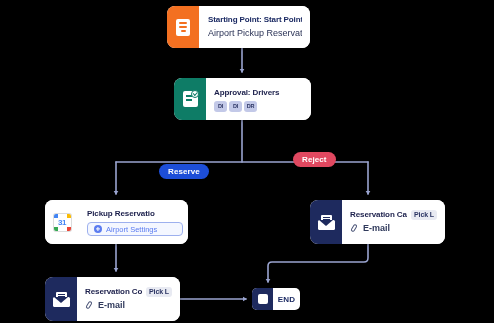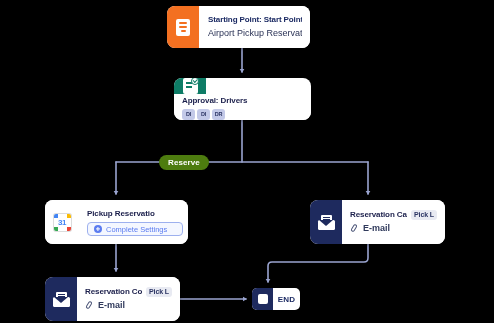--- a/index.html
+++ b/index.html
@@ -89,21 +89,21 @@
   }
   .ico-book i {
     display: block;
     width: 8px; height: 2px;
     background: #f37021;
     border-radius: 1px;
   }
   .ico-book i.short { width: 5px; }
 
   
-  #node-approval { left: 174px; top: 78px; width: 137px; height: 42px; flex-direction: column; }
+  #node-approval { left: 174px; top: 78px; width: 137px; height: 42px; }
   #node-approval .node-icon { width: 32px; background: #0e7c66; }
   #node-approval .node-title { margin-bottom: 3px; }
 
   .ico-approval {
     width: 15px; height: 16px;
     position: relative;
   }
   .ico-approval .sheet {
     position: absolute; left: 0; top: 0;
     width: 15px; height: 16px;
@@ -156,21 +156,21 @@
     border-radius: 9px;
     color: #ffffff;
     font-size: 8px;
     font-weight: bold;
     display: flex;
     align-items: center;
     justify-content: center;
     z-index: 4;
     letter-spacing: 0.1px;
   }
-  #pill-reserve { left: 159px; top: 155px; background: #4d7c0f; }
+  #pill-reserve { left: 159px; top: 164px; background: #1d4ed8; }
   #pill-reject  { left: 293px; top: 152px; background: #e04860; }
 
   
   #node-pickup { left: 45px; top: 200px; width: 143px; height: 44px; }
   #node-pickup .node-icon { width: 34px; background: #ffffff; }
   #node-pickup .node-title { margin-bottom: 3px; }
 
   .ico-cal {
     width: 17px; height: 17px;
     border-radius: 2px;
@@ -407,36 +407,37 @@
       <div class="node-title">Approval: Drivers</div>
       <div class="avatars">
         <span class="avatar">DI</span>
         <span class="avatar">DI</span>
         <span class="avatar">DR</span>
       </div>
     </div>
   </div>
 
   <div class="pill" id="pill-reserve">Reserve</div>
+  <div class="pill" id="pill-reject">Reject</div>
 
   <div class="node" id="node-pickup">
     <div class="node-icon">
       <span class="ico-cal">
         <span class="tl"></span>
           <span class="tr"></span>
         <span class="bl"></span>
           <span class="br"></span>
         <span class="num">31</span>
       </span>
     </div>
     <div class="node-body">
       <div class="node-title">Pickup Reservatio</div>
       <div class="btn-complete">
         <span class="plus"></span>
-        <span class="lbl">Complete Settings</span>
+        <span class="lbl">Airport Settings</span>
       </div>
     </div>
   </div>
 
   <div class="node node-email" id="node-cancelled">
     <div class="node-icon">
       <span class="ico-mail">
         <span class="sheet">
             <i class="l1"></i>
             <i class="l2"></i>

